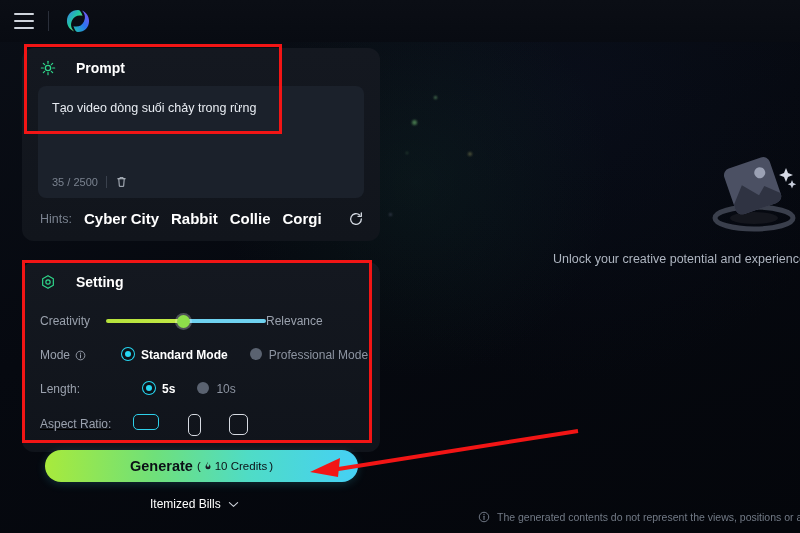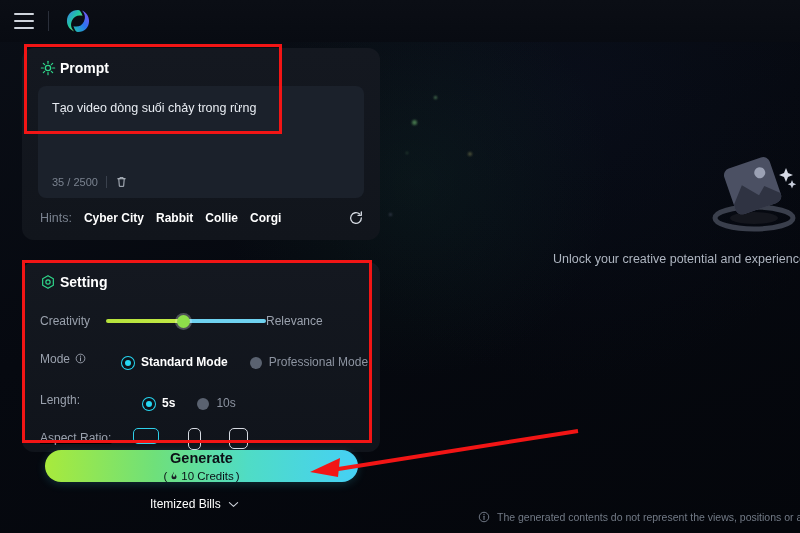--- a/index.html
+++ b/index.html
@@ -44,21 +44,21 @@
   
   .left-panel {
     position: absolute; left: 22px; top: 48px; width: 358px;
     border-radius: 12px;
     background: linear-gradient(180deg, #141820 0%, #11151c 100%);
     z-index: 4;
     padding: 0;
   }
 
   .card-head {
-    display: flex; align-items: center; gap: 4px;
+    display: flex; align-items: center; gap: 20px;
     padding: 12px 0 10px 18px;
   }
   .card-title { font-size: 14px; font-weight: bold; color: #ffffff; }
 
   .prompt-box {
     margin: 0 16px; height: 112px;
     background: #1b212b; border-radius: 8px;
     position: relative;
   }
   .prompt-text {
@@ -71,21 +71,21 @@
   }
   .char-count { font-size: 11px; color: #7a828f; }
   .vbar { width: 1px; height: 12px; background: #3a414d; }
   .trash-icon { width: 13px; height: 14px; cursor: pointer; }
 
   .hints-row {
     display: flex; align-items: center; gap: 12px;
     padding: 12px 16px 14px 18px;
   }
   .hints-label { font-size: 12.5px; color: #7a828f; }
-  .hint-chip { font-size: 12px; color: #ffffff; font-weight: bold; cursor: pointer; white-space: nowrap; }
+  .hint-chip { font-size: 15px; color: #ffffff; font-weight: bold; cursor: pointer; white-space: nowrap; }
   .refresh-icon { margin-left: auto; width: 16px; height: 16px; cursor: pointer; }
 
   
   .setting-panel {
     position: absolute; left: 22px; top: 262px; width: 358px; height: 190px;
     border-radius: 12px;
     background: linear-gradient(180deg, #141820 0%, #10141b 100%);
     z-index: 4;
   }
   .row { display: flex; align-items: center; padding-left: 18px; }
@@ -104,42 +104,41 @@
   }
   .relevance-label { font-size: 12px; color: #9aa1ad; }
 
   .radio {
     width: 12px; height: 12px; border-radius: 50%;
     display: inline-flex; align-items: center; justify-content: center;
     cursor: pointer; flex: none;
   }
   .radio.on { background: #27d7f2; box-shadow: inset 0 0 0 3px #0d1117, 0 0 0 1px #27d7f2; }
   .radio.off { background: #5a6270; }
-  .opt { display: flex; align-items: flex-end; gap: 7px; cursor: pointer; margin-top: 7px; }
+  .opt { display: flex; align-items: flex-start; gap: 7px; cursor: pointer; }
   .opt-label { font-size: 12px; color: #8d94a1; }
   .opt-label.sel { color: #ffffff; font-weight: bold; }
   .info-icon { width: 11px; height: 11px; margin-left: 5px; cursor: pointer; }
 
   .ar-btn {
     width: 26px; height: 16px; border: 1.5px solid #d6dae1; border-radius: 5px;
     cursor: pointer; flex: none;
   }
   .ar-btn.sel { border-color: #2ed0ea; }
   .ar-p1 { width: 13px; height: 22px; border-radius: 5px; }
   .ar-p2 { width: 19px; height: 21px; border-radius: 5px; }
 
   
   .generate-btn {
     position: absolute; left: 45px; top: 450px; width: 313px; height: 32px;
     border-radius: 16px;
     background: linear-gradient(90deg, #a8ea3c 0%, #6fe07a 35%, #4fdcc6 65%, #45d0f5 100%);
     display: flex; align-items: center; justify-content: center; gap: 4px;
     cursor: pointer; z-index: 5;
     box-shadow: 0 2px 10px rgba(60,200,220,0.2);
-    flex-direction: column;
   }
   .gen-text { font-size: 14.5px; font-weight: bold; color: #0b1016; }
   .gen-credits { font-size: 11.5px; color: #0b1016; display: flex; align-items: center; gap: 2px; }
   .flame-icon { width: 10px; height: 12px; }
 
   .bills {
     position: absolute; left: 150px; top: 497px;
     display: flex; align-items: center; gap: 7px; cursor: pointer; z-index: 5; text-align: center;
   }
   .bills-text { font-size: 12px; color: #ffffff; }

